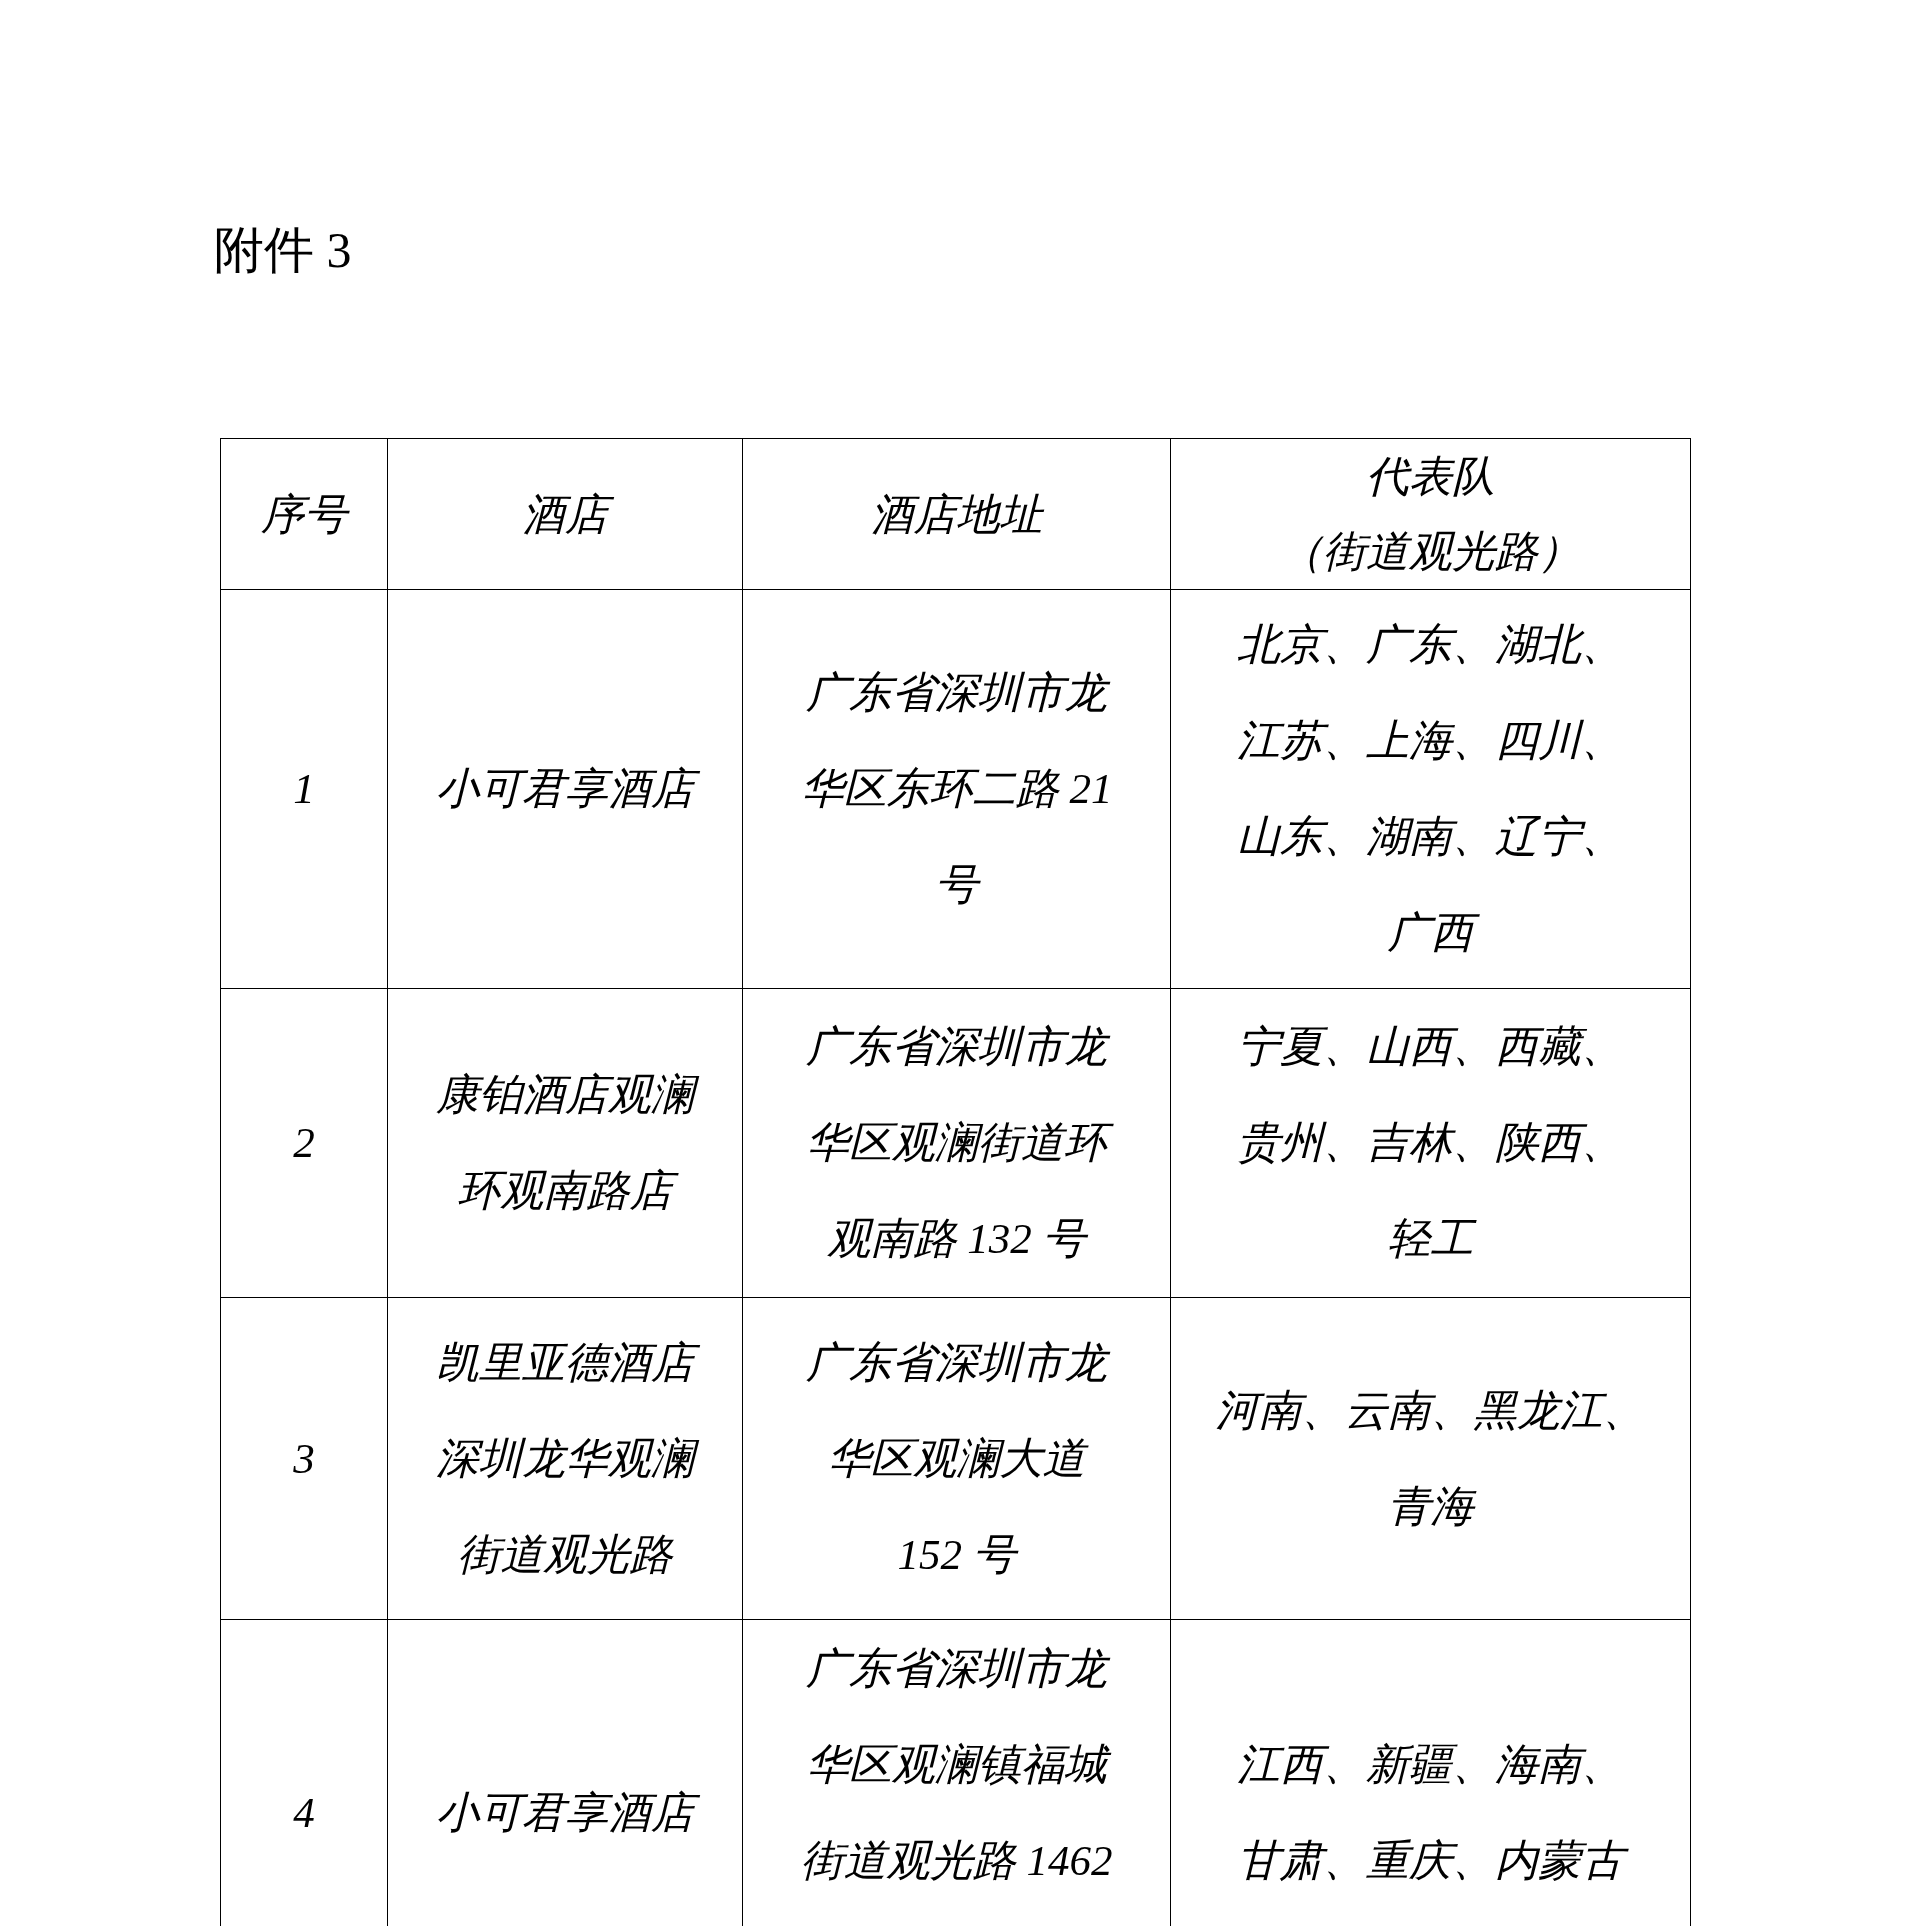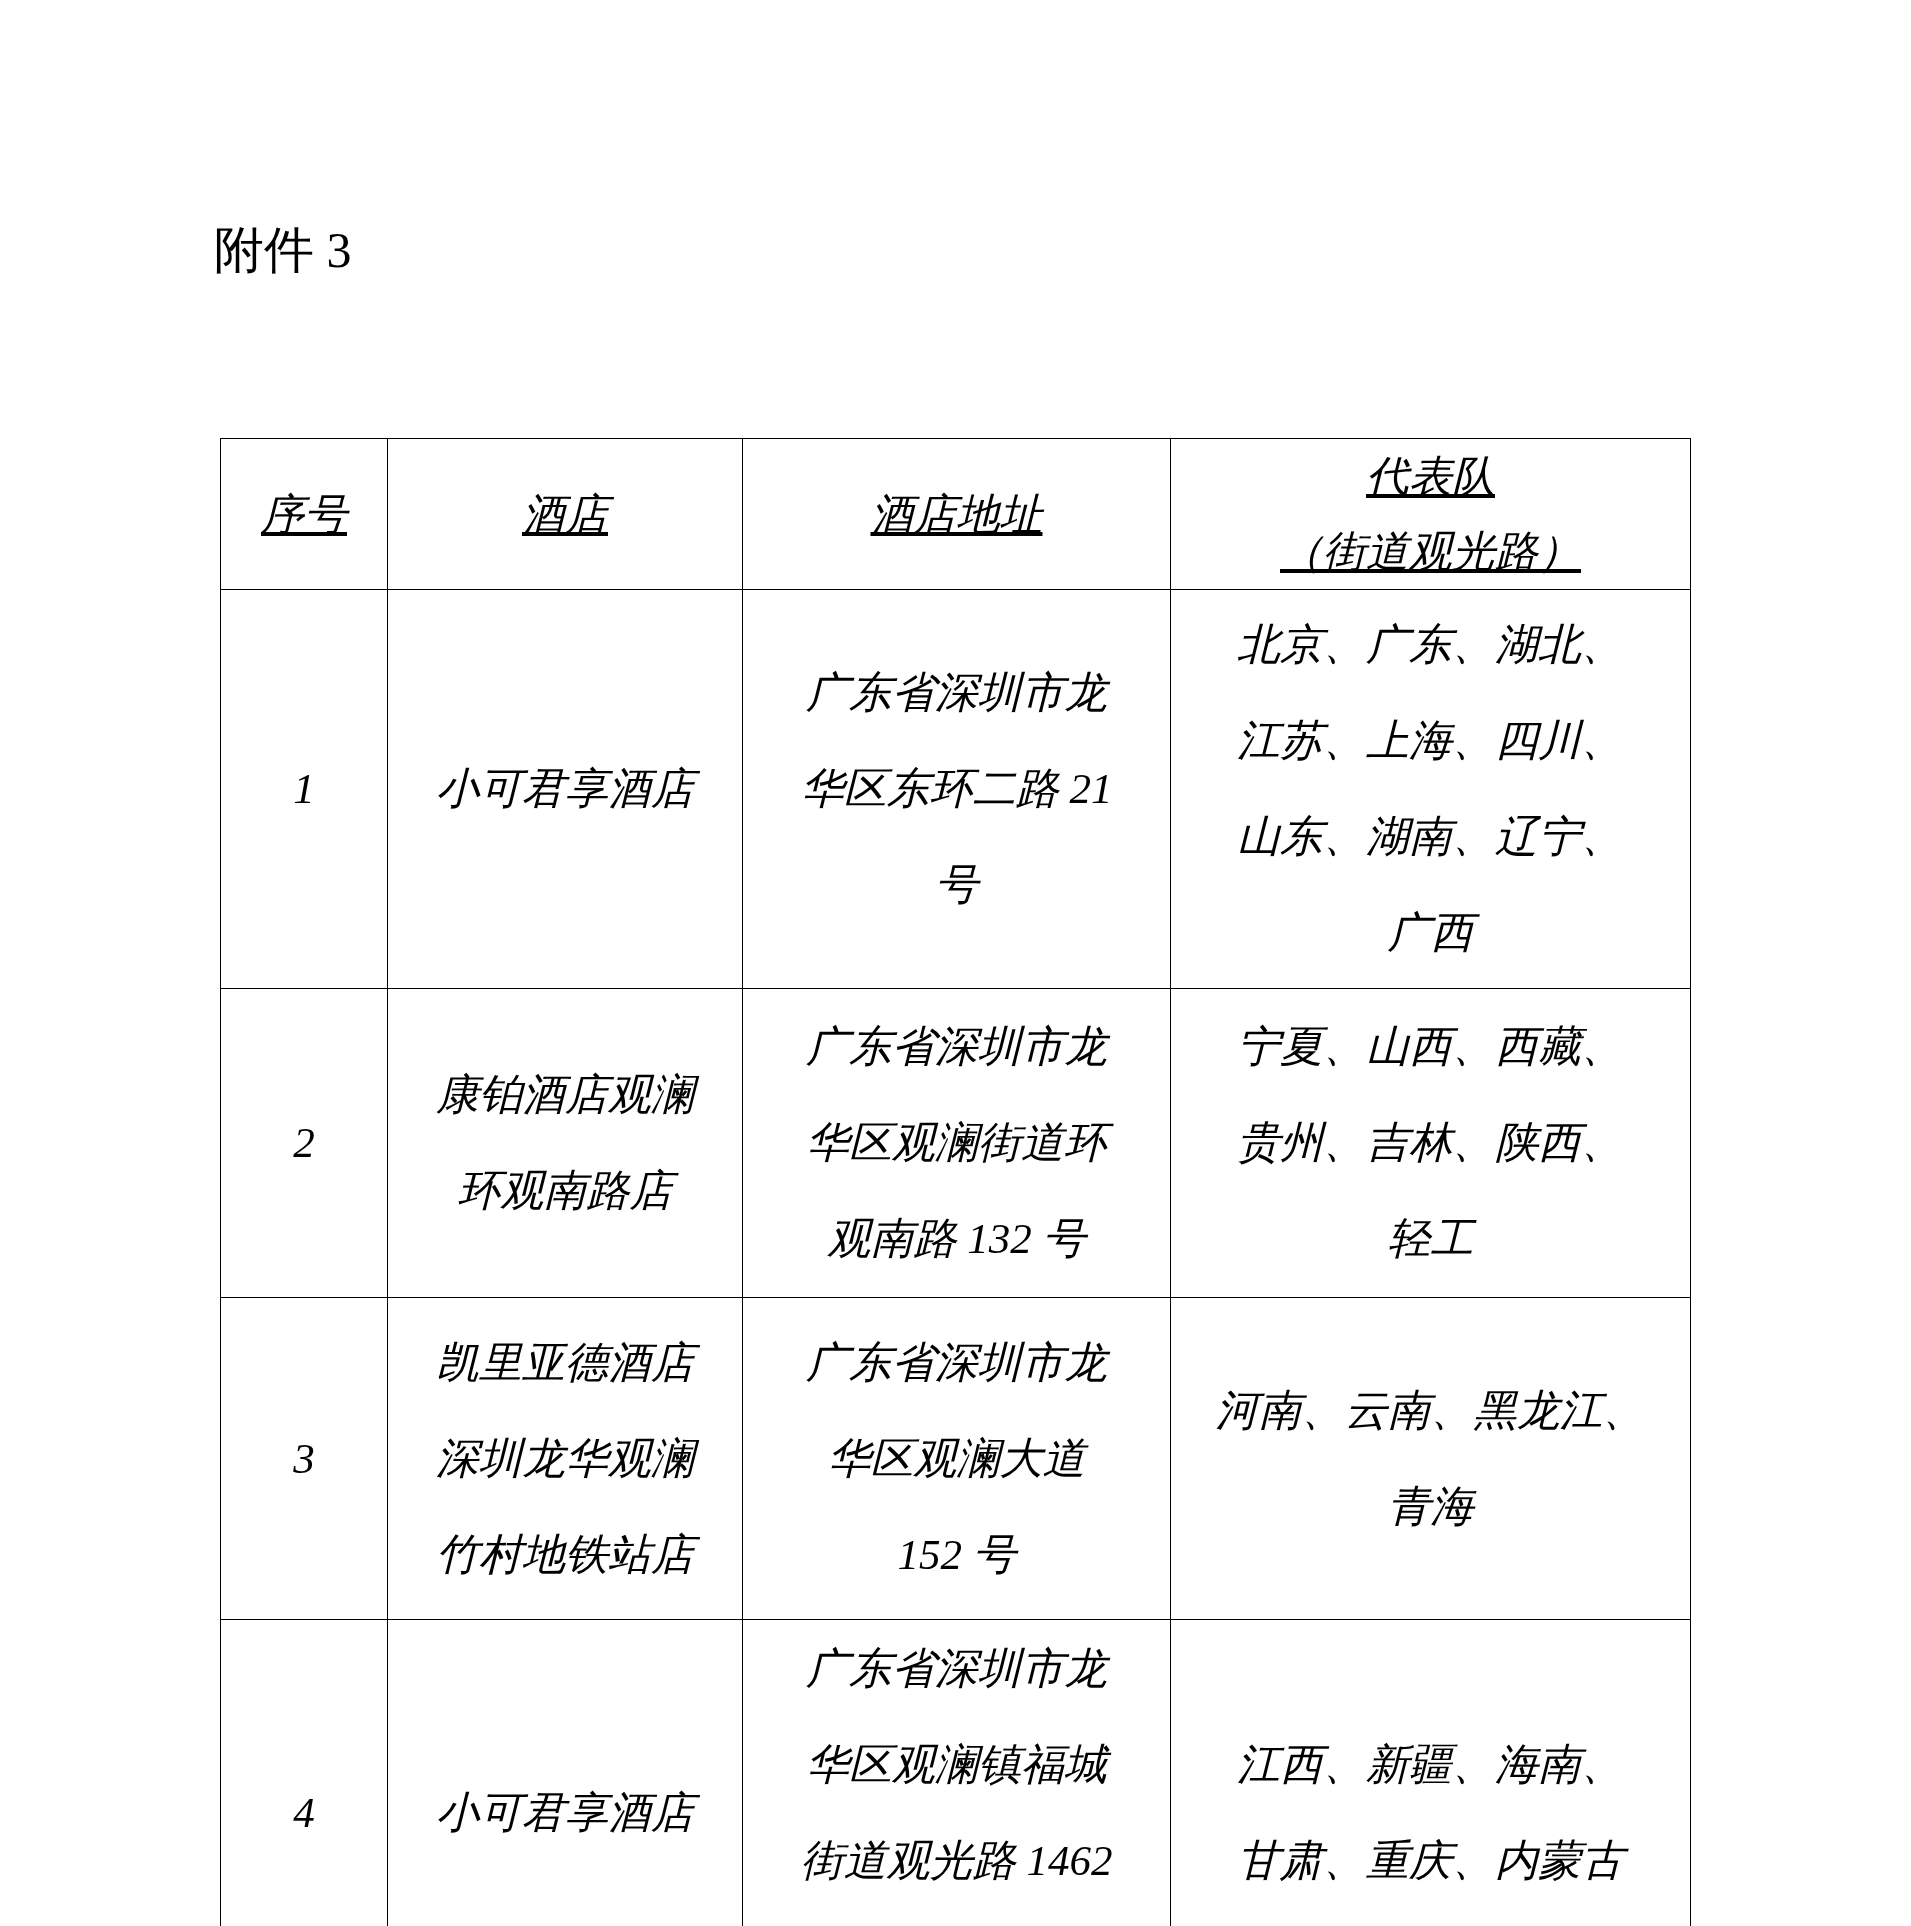--- a/index.html
+++ b/index.html
@@ -53,21 +53,21 @@
     font-weight: normal;
     line-height: 96px;
     white-space: pre-line;
     overflow: hidden;
     font-style: italic;
   }
   .hotel-table th {
     font-style: italic;
     line-height: 75px;
   }
-  tr.row-header { height: 127px; text-decoration: underline; }
+  tr.row-header { height: 127px; }
   tr.row-1 { height: 399px; }
   tr.row-2 { height: 309px; }
   tr.row-3 { height: 322px; }
   tr.row-4 { height: 387px; }
 </style>
 </head>
 <body>
 
 <div class="page">
 
@@ -111,21 +111,21 @@
 观南路 132 号</td>
         <td>宁夏、山西、西藏、
 贵州、吉林、陕西、
 轻工</td>
       </tr>
 
       <tr class="row-3">
         <td>3</td>
         <td>凯里亚德酒店
 深圳龙华观澜
-竹村地铁站店</td>
+街道观光路</td>
         <td>广东省深圳市龙
 华区观澜大道
 152 号</td>
         <td>河南、云南、黑龙江、
 青海</td>
       </tr>
 
       <tr class="row-4">
         <td>4</td>
         <td>小可君享酒店</td>

